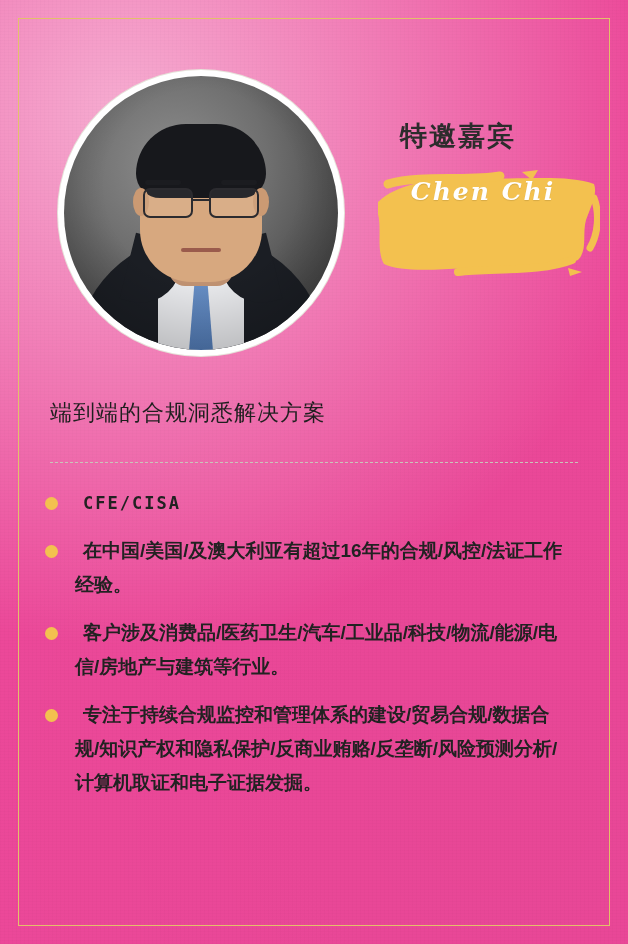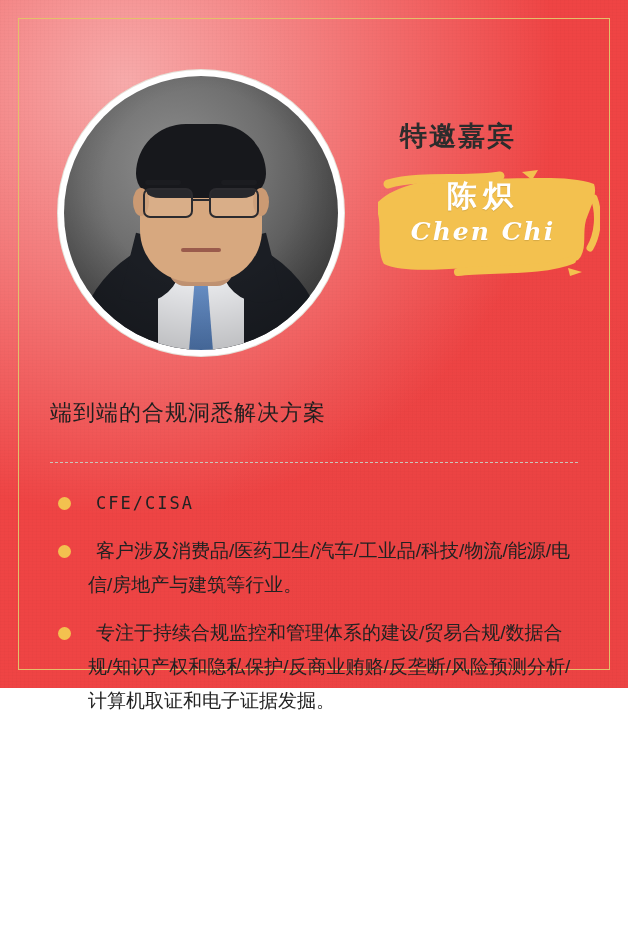--- a/index.html
+++ b/index.html
@@ -10,22 +10,22 @@
   body {
     width: 628px;
     height: 944px;
     font-family: "Liberation Sans", "DejaVu Sans", sans-serif;
     overflow: hidden;
   }
 
   .poster {
     position: relative;
     width: 628px;
-    height: 688px;
-    background: #ef4444;
+    height: 944px;
+    background: #ec4899;
     box-sizing: border-box;
   }
 
   
   .paper-texture {
     position: absolute;
     inset: 0;
     background-image:
       repeating-linear-gradient(0deg, rgba(0,0,0,0.012) 0px, rgba(0,0,0,0.012) 1px, rgba(255,255,255,0) 1px, rgba(255,255,255,0) 3px),
       repeating-linear-gradient(90deg, rgba(0,0,0,0.010) 0px, rgba(0,0,0,0.010) 1px, rgba(255,255,255,0) 1px, rgba(255,255,255,0) 4px),
@@ -278,23 +278,24 @@
     left: 50px;
     top: 462px;
     width: 528px;
     height: 1px;
     border-top: 1px dashed #c9c4b9;
   }
 
   
   .bullets {
     position: absolute;
-    left: 50px;
+    left: 37px;
     top: 486px;
     width: 532px;
+    font-weight: bold;
   }
   .bullet-item {
     position: relative;
     padding-left: 38px;
     margin-bottom: 14px;
     font-size: 19px;
     line-height: 34px;
     color: #222222;
     text-indent: 8px;
   }
@@ -353,35 +354,38 @@
         <path d="M6,34 C26,14 70,8 112,10 C150,12 196,6 222,16 C226,26 218,40 214,52 C210,66 216,82 206,92 C176,104 128,98 92,100 C62,102 28,104 12,96 C4,82 10,62 6,46 Z" fill="#f3c14f"></path>
         <path d="M16,16 C50,6 96,14 128,8" stroke="#f3c14f" stroke-width="9" stroke-linecap="round" fill="none"></path>
         <path d="M200,92 C170,104 120,100 86,104" stroke="#f3c14f" stroke-width="8" stroke-linecap="round" fill="none"></path>
         <path d="M222,30 C228,46 226,66 218,80" stroke="#f3c14f" stroke-width="7" stroke-linecap="round" fill="none"></path>
         <path d="M150,4 L166,2 L160,12 Z" fill="#f3c14f"></path>
         <path d="M196,100 L210,104 L198,108 Z" fill="#f3c14f"></path>
       </svg>
     </div>
 
     <div class="name-block">
-      <div class="name-cn">陈炽</div>
       <div class="name-en">Chen Chi</div>
     </div>
   </div>
 
   <div class="title">端到端的合规洞悉解决方案</div>
   <div class="divider"></div>
 
   <div class="bullets">
     <div class="bullet-item mono">
       <span class="dot"></span>
       <span>CFE/CISA</span>
     </div>
     <div class="bullet-item">
       <span class="dot"></span>
+      <span>在中国/美国/及澳大利亚有超过16年的合规/风控/法证工作经验。</span>
+    </div>
+    <div class="bullet-item">
+      <span class="dot"></span>
       <span>客户涉及消费品/医药卫生/汽车/工业品/科技/物流/能源/电信/房地产与建筑等行业。</span>
     </div>
     <div class="bullet-item">
       <span class="dot"></span>
       <span>专注于持续合规监控和管理体系的建设/贸易合规/数据合规/知识产权和隐私保护/反商业贿赂/反垄断/风险预测分析/计算机取证和电子证据发掘。</span>
     </div>
   </div>
 </div>
 
 </body></html>

